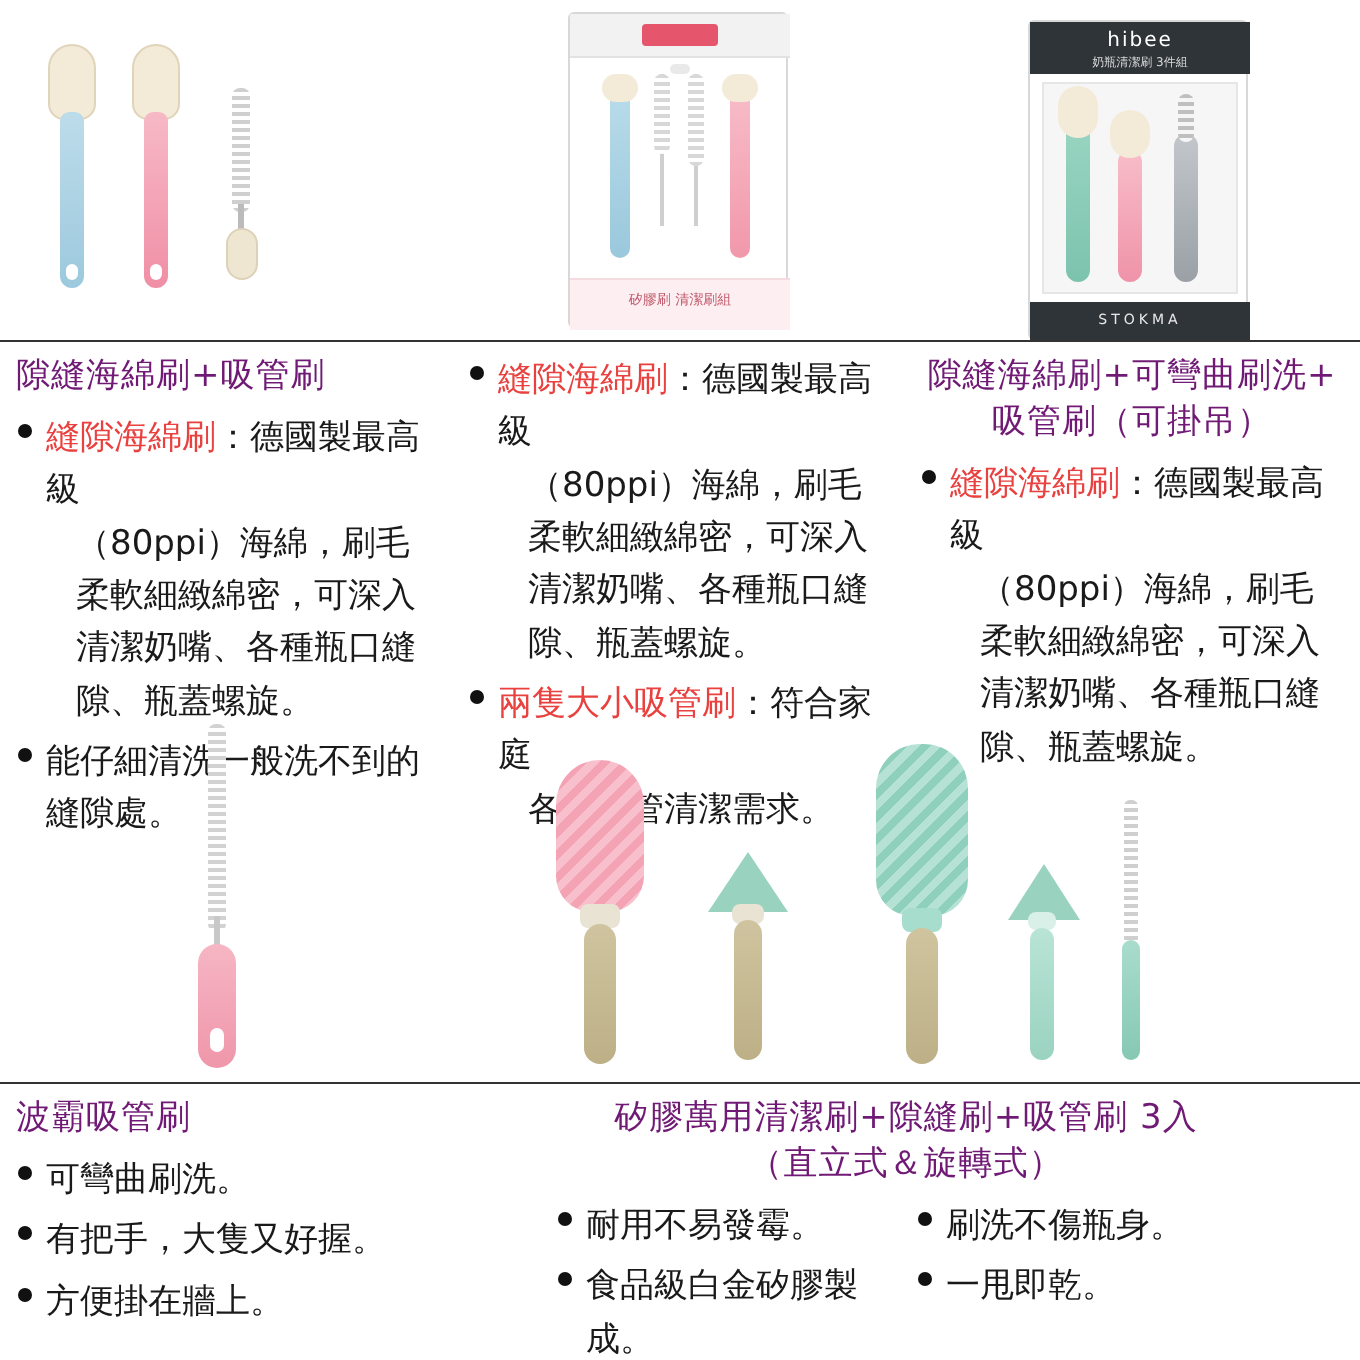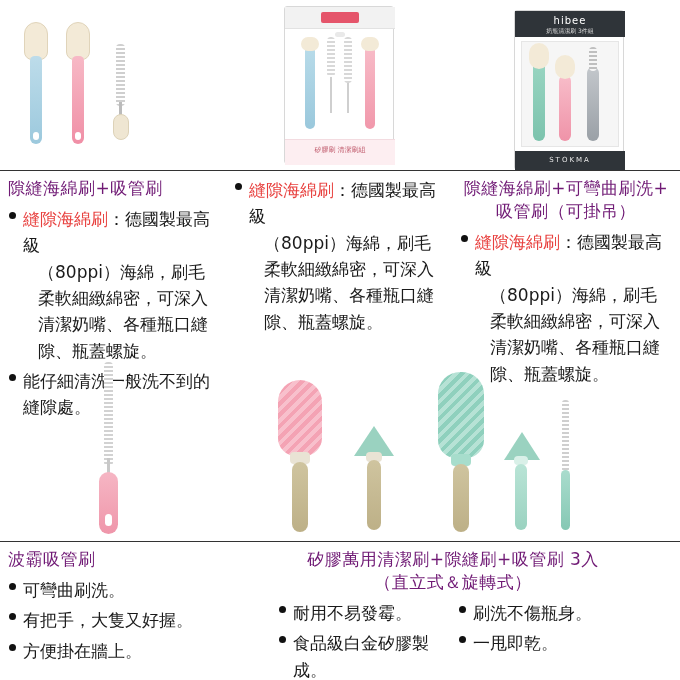--- a/index.html
+++ b/index.html
@@ -174,20 +174,24 @@
         </li>
       </ul>
     </div>
 
     <div class="text-cell" style="width:226px;">
       <ul class="bul">
         <li>
           <span class="red">縫隙海綿刷</span><span>：德國製最高級</span>
           <span class="ind">（80ppi）海綿，刷毛柔軟細緻綿密，可深入清潔奶嘴、各種瓶口縫隙、瓶蓋螺旋。</span>
         </li>
+        <li>
+          <span class="red">兩隻大小吸管刷</span><span>：符合家庭</span>
+          <span class="ind">各種吸管清潔需求。</span>
+        </li>
       </ul>
     </div>
 
     <div class="text-cell" style="width:228px;">
       <div class="col-title" style="white-space:pre-line;">隙縫海綿刷+可彎曲刷洗+
 吸管刷（可掛吊）</div>
       <ul class="bul">
         <li>
           <span class="red">縫隙海綿刷</span><span>：德國製最高級</span>
           <span class="ind">（80ppi）海綿，刷毛柔軟細緻綿密，可深入清潔奶嘴、各種瓶口縫隙、瓶蓋螺旋。</span>

